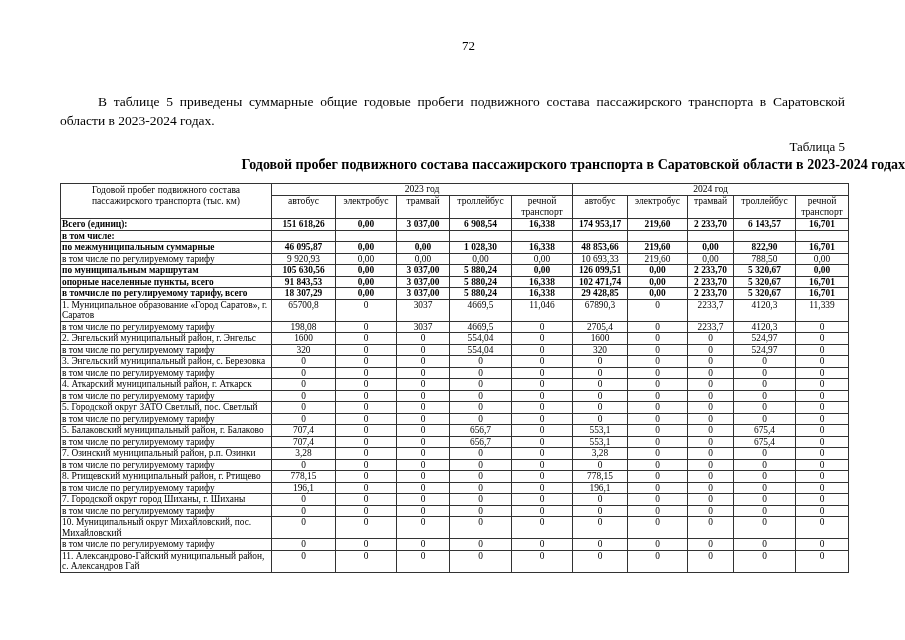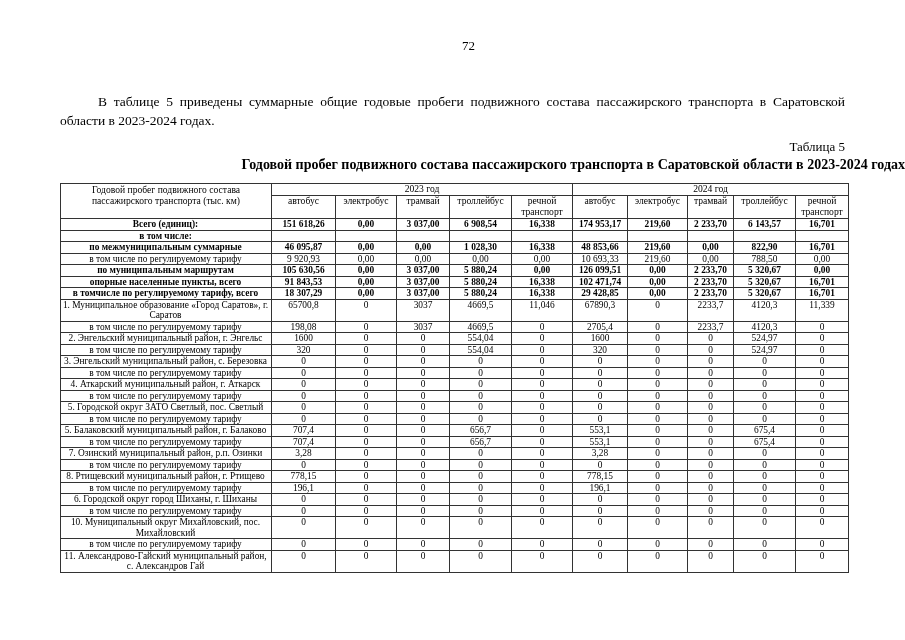--- a/index.html
+++ b/index.html
@@ -7,21 +7,21 @@
          font-family: "Liberation Serif", "DejaVu Serif", serif; color: #000; }
   .page-number { position: absolute; left: 0; width: 905px; top: 38px; text-align: center; font-size: 13px; padding-left: 16px; }
   .intro { position: absolute; left: 60px; width: 785px; top: 92px; font-size: 13.5px; line-height: 19px; text-align: justify; text-align-last: left; }
   .intro .indent { display: inline-block; width: 38px; }
   .table-no { position: absolute; right: 60px; top: 131px; font-size: 13px; margin-top: 8px; }
   .table-title { position: absolute; left: 0; width: 905px; top: 157px; text-align: right; font-size: 14px; font-weight: bold; }
   table.data { position: absolute; left: 60px; top: 183px; border-collapse: collapse; table-layout: fixed; width: 788px; font-size: 9.4px; line-height: 10.5px; }
   table.data td, table.data th { border: 1px solid #333; padding: 0 2px; vertical-align: top; overflow: hidden; white-space: nowrap; }
   table.data th { font-weight: normal; text-align: center; font-size: 9.6px; }
   table.data td.num { text-align: center; }
-  table.data td.lbl { text-align: center; padding-left: 1px; }
+  table.data td.lbl { text-align: left; padding-left: 1px; }
   table.data td.wrap { white-space: normal; }
   tr.bold td { font-weight: bold; }
   tr.r1 td { height: 10.5px; }
   tr.r2 td { height: 21px; }
   .hdr-main { vertical-align: top; line-height: 11px; padding-top: 0; }
 </style>
 </head>
 <body>
 
 <div class="page-number">72</div>
@@ -359,21 +359,21 @@
         <td class="num">0</td>
         <td class="num">0</td>
         <td class="num">0</td>
         <td class="num">196,1</td>
         <td class="num">0</td>
         <td class="num">0</td>
         <td class="num">0</td>
         <td class="num">0</td>
       </tr>
       <tr class="r1">
-        <td class="lbl">6. Городской округ город Шиханы, г. Шиханы</td>
+        <td class="lbl">7. Городской округ город Шиханы, г. Шиханы</td>
         <td class="num">0</td>
         <td class="num">0</td>
         <td class="num">0</td>
         <td class="num">0</td>
         <td class="num">0</td>
         <td class="num">0</td>
         <td class="num">0</td>
         <td class="num">0</td>
         <td class="num">0</td>
         <td class="num">0</td>

